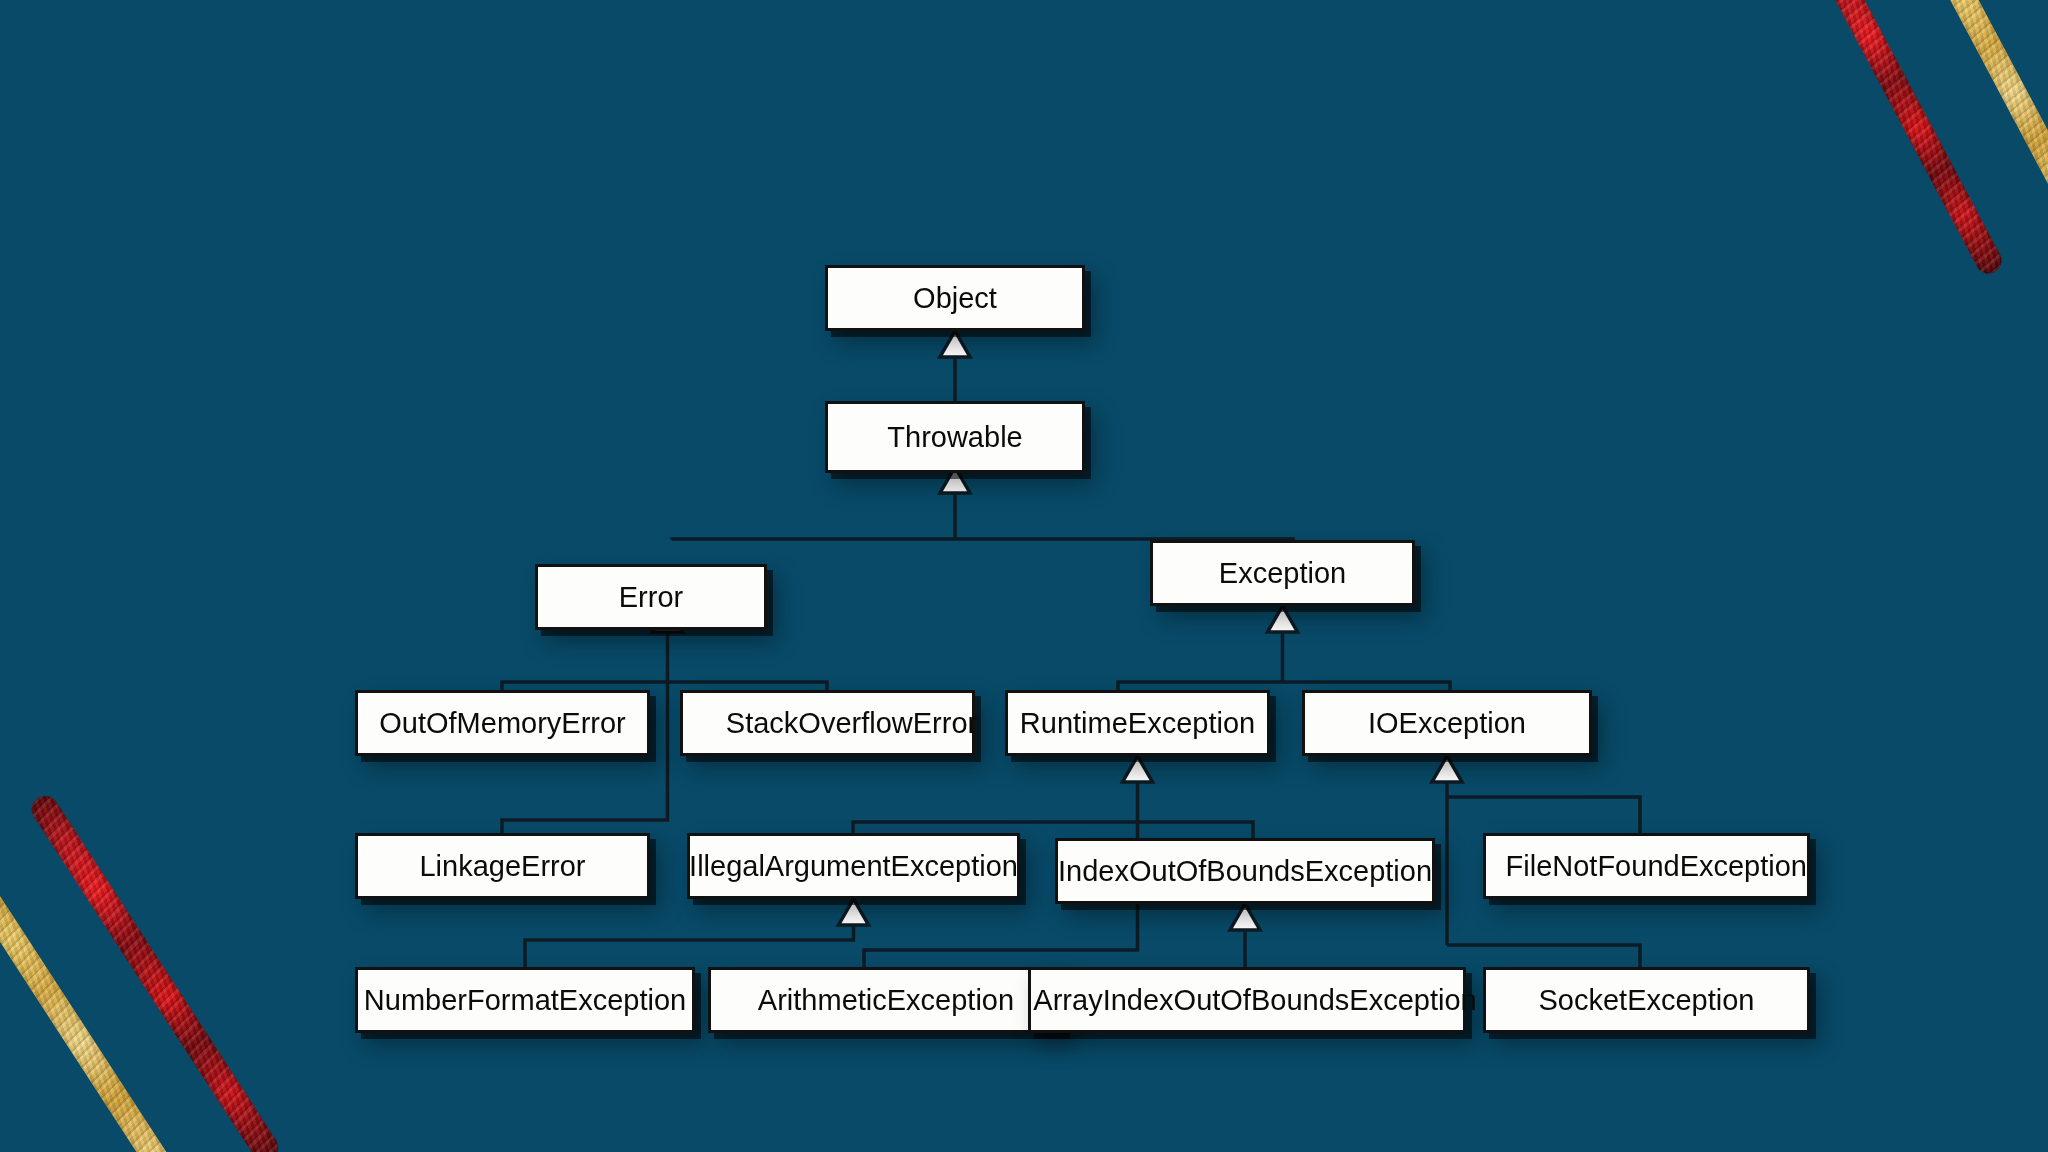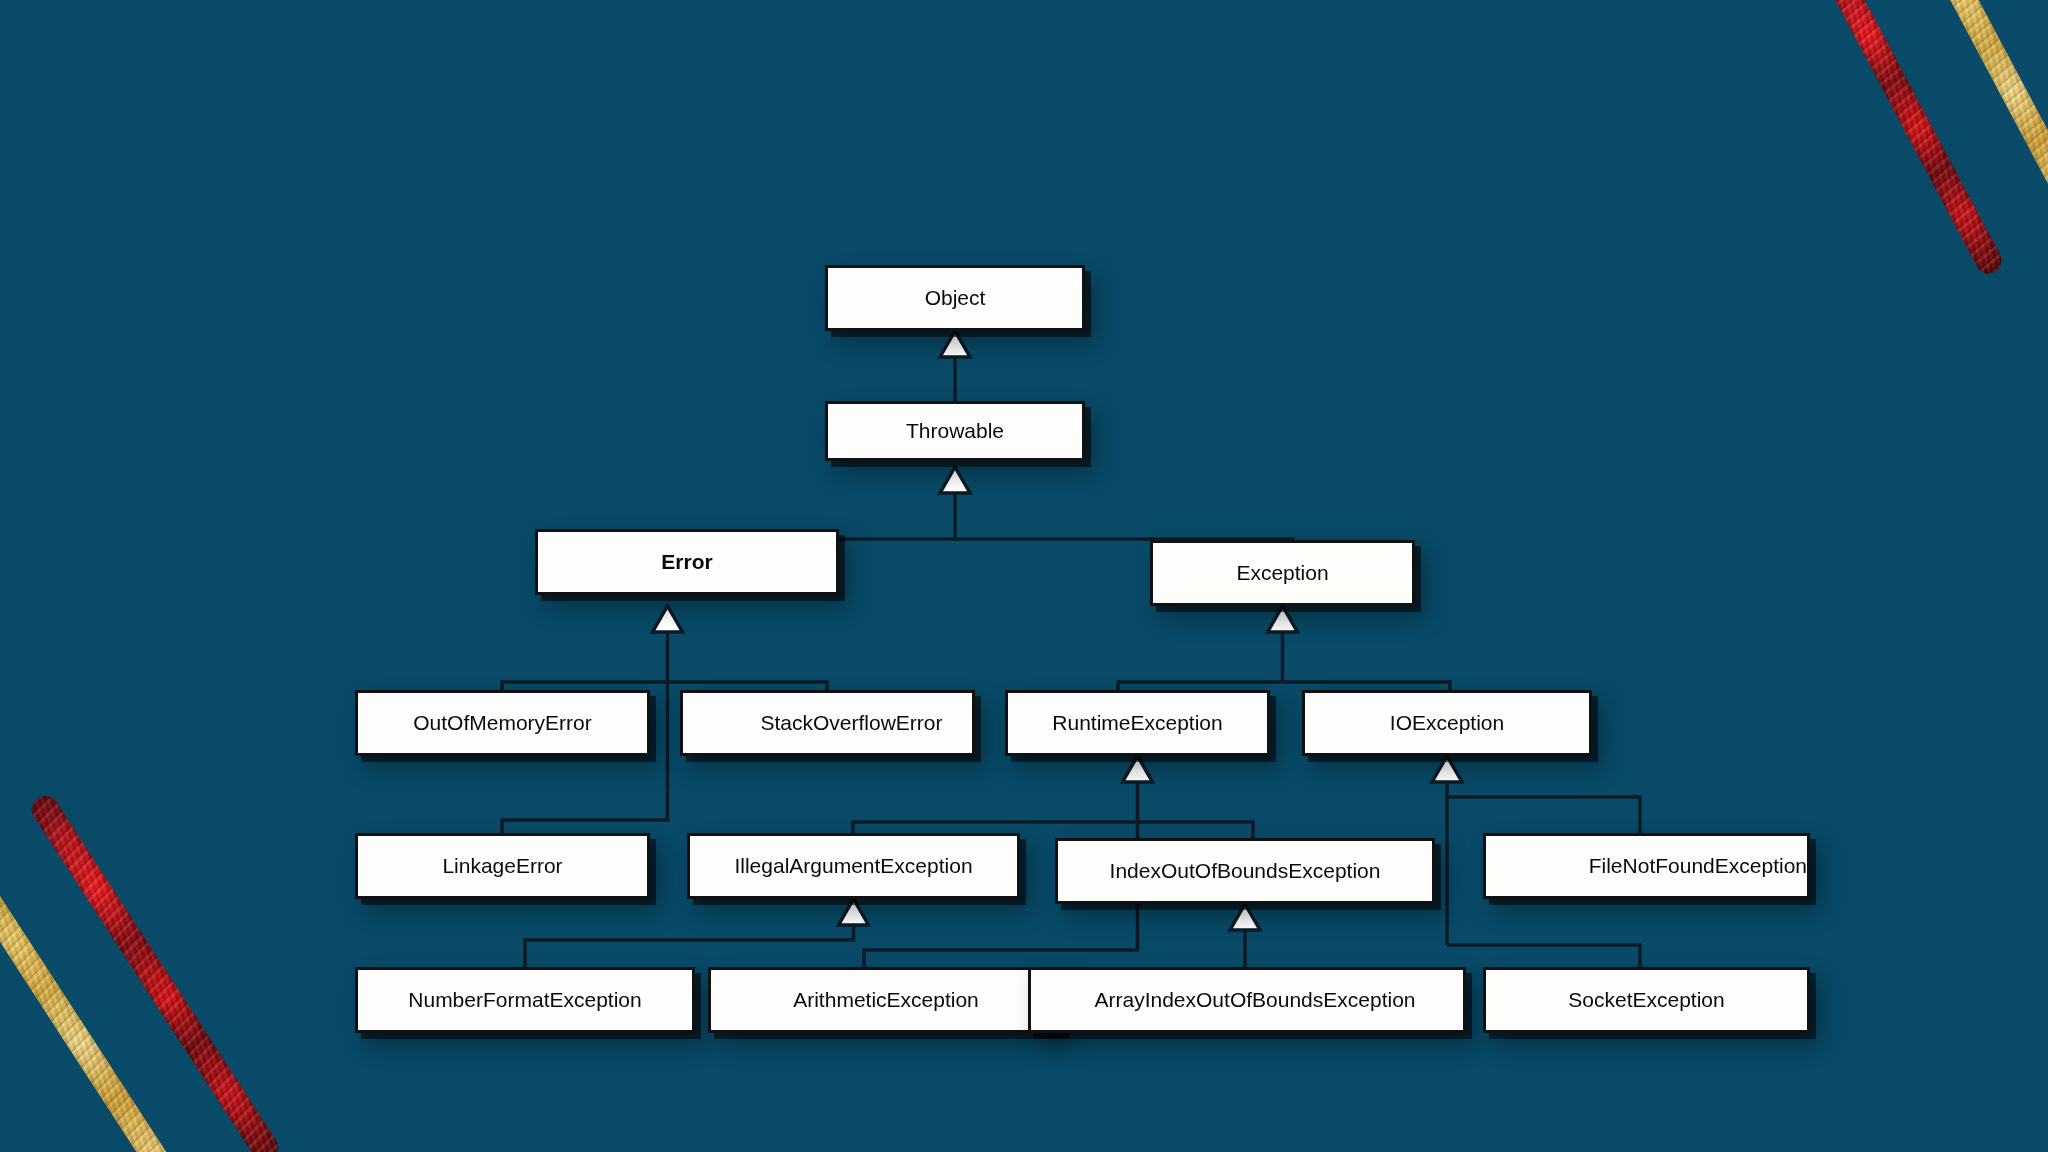--- a/index.html
+++ b/index.html
@@ -95,21 +95,21 @@
   .node {
     position: absolute;
     box-sizing: border-box;
     background: #fdfdfb;
     border: 3px solid #111;
     box-shadow: 6px 6px 0 rgba(0,0,0,.55), 10px 12px 22px rgba(0,0,0,.35);
     display: flex;
     align-items: center;
     justify-content: center;
     color: #0b0b0b;
-    font-size: 21px;
+    font-size: 29px;
     font-family: "Liberation Sans", sans-serif;
     white-space: nowrap;
   }
 </style>
 </head>
 <body>
 
 <div id="slide">
 
   <div class="deco-layer">
@@ -152,24 +152,24 @@
         <polyline points="1245,930 1245,967" fill="none" stroke="#0d1b24" stroke-width="3.5" stroke-linejoin="miter"></polyline>
         <polygon points="1447,756 1432,782 1462,782" fill="#ffffff" stroke="#0d1b24" stroke-width="3.5"></polygon>
         <polyline points="1447,782 1447,945" fill="none" stroke="#0d1b24" stroke-width="3.5" stroke-linejoin="miter"></polyline>
         <polyline points="1447,797 1640,797 1640,833" fill="none" stroke="#0d1b24" stroke-width="3.5" stroke-linejoin="miter"></polyline>
         <polyline points="1447,945 1640,945 1640,967" fill="none" stroke="#0d1b24" stroke-width="3.5" stroke-linejoin="miter"></polyline>
       </svg>
     <div id="nodes">
         <div class="node" style="left: 825px; top: 265px; width: 260px; height: 66px;">
           <span>Object</span>
         </div>
-        <div class="node" style="left: 825px; top: 401px; width: 260px; height: 60px;">
+        <div class="node" style="left: 825px; top: 401px; width: 260px; height: 72px;">
           <span>Throwable</span>
         </div>
-        <div class="node" style="left: 535px; top: 529px; width: 304px; height: 66px; font-weight: bold;">
+        <div class="node" style="left: 535px; top: 564px; width: 232px; height: 66px;">
           <span>Error</span>
         </div>
         <div class="node" style="left: 1150px; top: 540px; width: 265px; height: 66px;">
           <span>Exception</span>
         </div>
         <div class="node" style="left: 355px; top: 690px; width: 295px; height: 66px;">
           <span>OutOfMemoryError</span>
         </div>
         <div class="node" style="left: 680px; top: 690px; width: 295px; height: 66px; padding-left: 48px;">
           <span>StackOverflowError</span>

